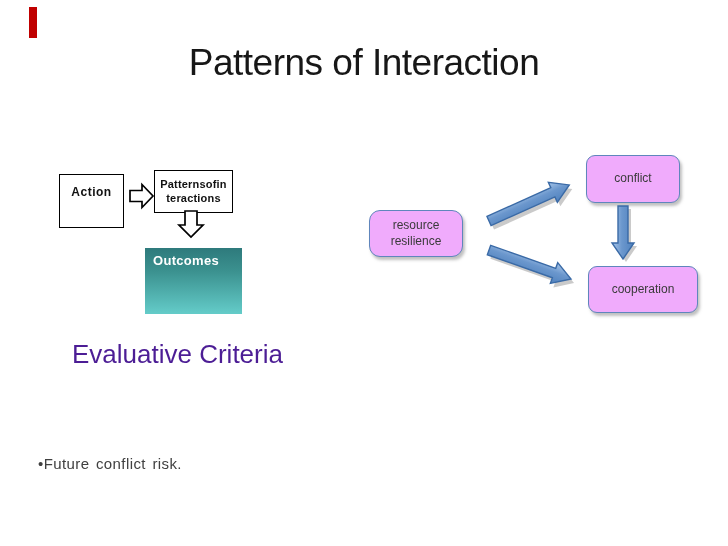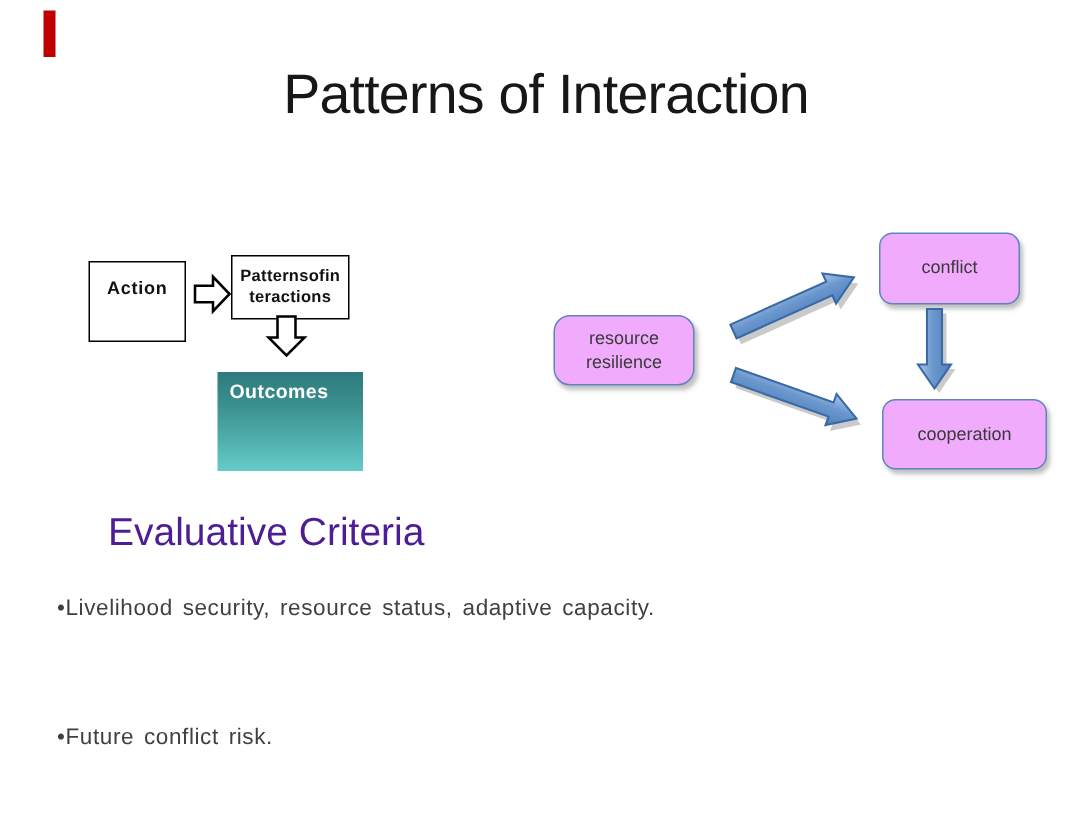--- a/index.html
+++ b/index.html
@@ -95,21 +95,21 @@
     left: 38px;
     font-size: 15px;
     line-height: 16px;
     color: #404040;
     letter-spacing: 0.4px;
     word-spacing: 2px;
   }
   .bullet-1 { top: 398px; }
   .bullet-2 { top: 431px; width: 650px; }
   .bullet-2 .just-line { text-align: justify; text-align-last: justify; }
-  .bullet-3 { top: 484px; }
+  .bullet-3 { top: 456px; }
 </style>
 </head>
 <body>
 
 <div id="slide">
 
   <div class="red-marker"></div>
 
   <div class="slide-title">Patterns of Interaction</div>
 
@@ -180,18 +180,17 @@
     <g transform="translate(626,209) rotate(90)" opacity="0.45">
       <polygon points="0,-5 37,-5 37,-11 53,0 37,11 37,5 0,5" fill="#8a8a8a"></polygon>
     </g>
     <g transform="translate(623,206) rotate(90)">
       <polygon points="0,-5 37,-5 37,-11 53,0 37,11 37,5 0,5" fill="url(#agradRev)" stroke="#3a6aa6" stroke-width="1.4" stroke-linejoin="miter"></polygon>
     </g>
   </svg>
 
   <div class="criteria-heading">Evaluative Criteria</div>
 
-  <div class="bullet bullet-1">•Livelihood security, resource status, adaptive capacity.</div>
 
 
   <div class="bullet bullet-3">•Future conflict risk.</div>
 
 </div>
 
 </body></html>

